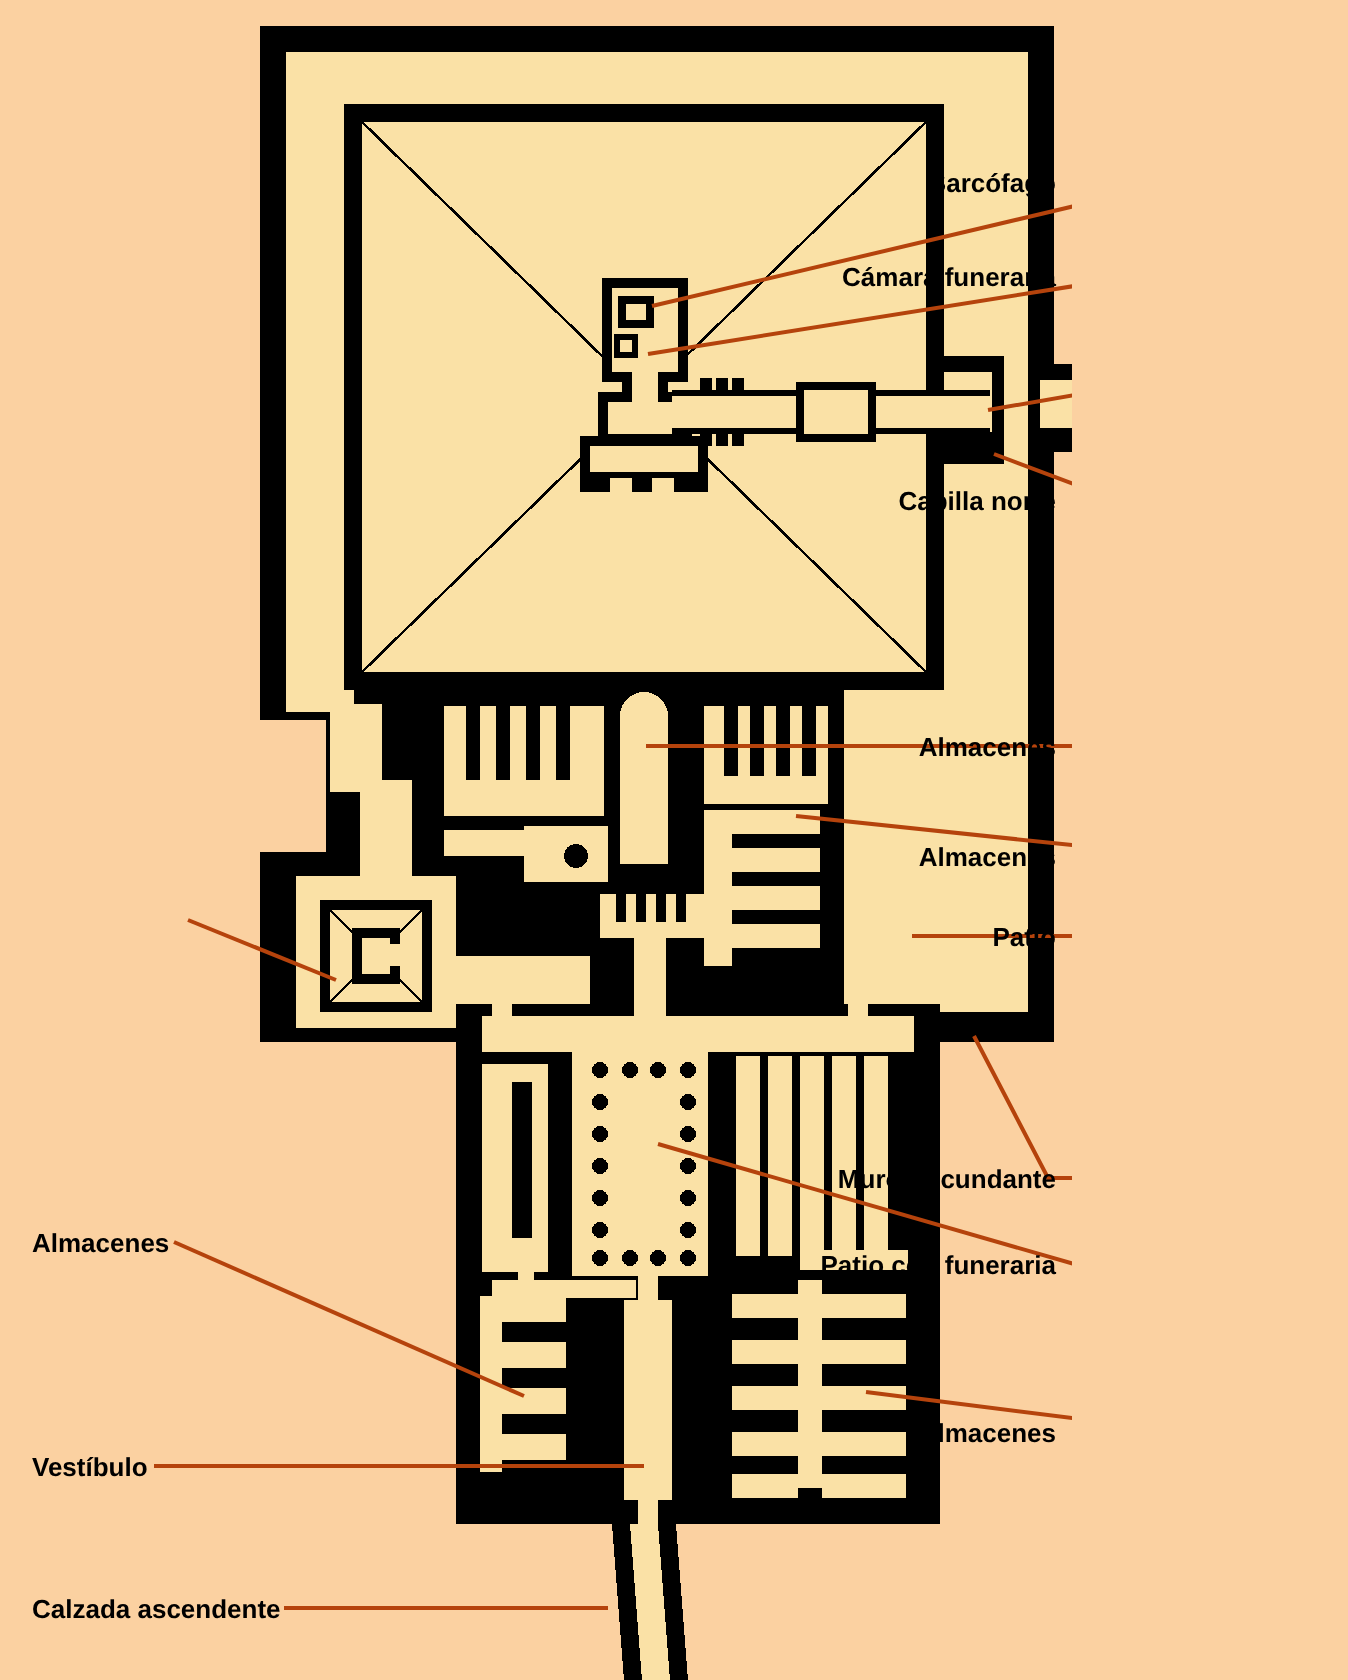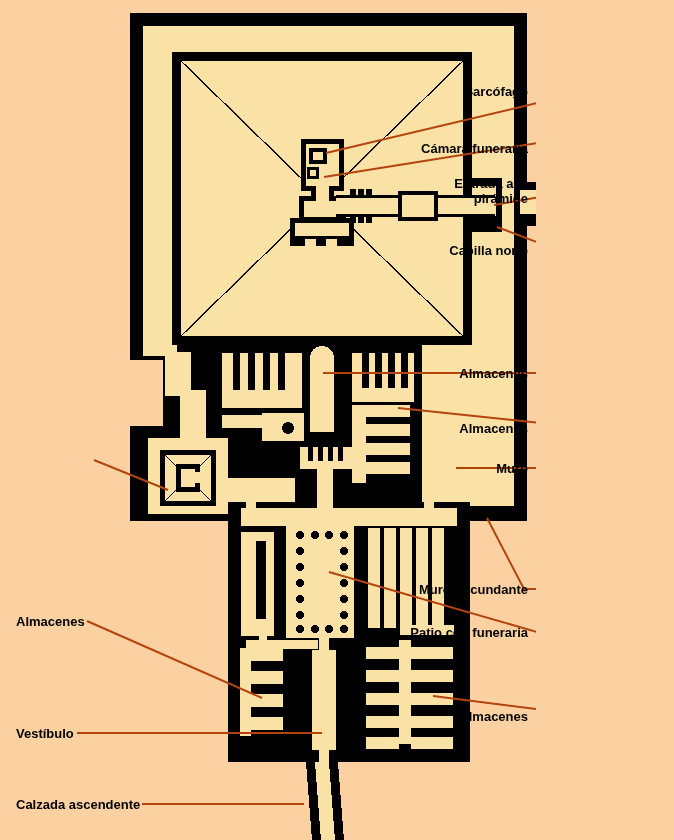--- a/index.html
+++ b/index.html
@@ -218,25 +218,24 @@
     <line x1="537" y1="632" x2="329" y2="572"></line>
     <line x1="591" y1="716" x2="433" y2="696"></line>
     <line x1="94" y1="460" x2="168" y2="490"></line>
     <line x1="87" y1="621" x2="262" y2="698"></line>
     <line x1="77" y1="733" x2="322" y2="733"></line>
     <line x1="142" y1="804" x2="304" y2="804"></line>
   </g>
 </svg>
 
   <div class="lbl lbl-r" style="top:84px">Sarcófago</div>
-  <div class="lbl lbl-r" style="top:141px">Cámara funeraria</div>
-  <div class="lbl lbl-r" style="top:176px;width:96px">Entrada a la pirámide</div>
+  <div class="lbl lbl-r" style="top:131px">Cámara funeraria</div>
   <div class="lbl lbl-r" style="top:243px">Capilla norte</div>
   <div class="lbl lbl-r" style="top:366px">Almacenes</div>
   <div class="lbl lbl-r" style="top:421px">Almacenes</div>
-  <div class="lbl lbl-r" style="top:461px">Muro</div>
+  <div class="lbl lbl-r" style="top:461px">Patio</div>
   <div class="lbl lbl-r" style="top:582px">Muro circundante</div>
   <div class="lbl lbl-r" style="top:625px">Patio con funeraria</div>
   <div class="lbl lbl-r" style="top:709px">Almacenes</div>
   <div class="lbl lbl-l" style="top:614px">Almacenes</div>
   <div class="lbl lbl-l" style="top:726px">Vestíbulo</div>
   <div class="lbl lbl-l" style="top:797px">Calzada ascendente</div>
 </div>
 
 </body></html>

